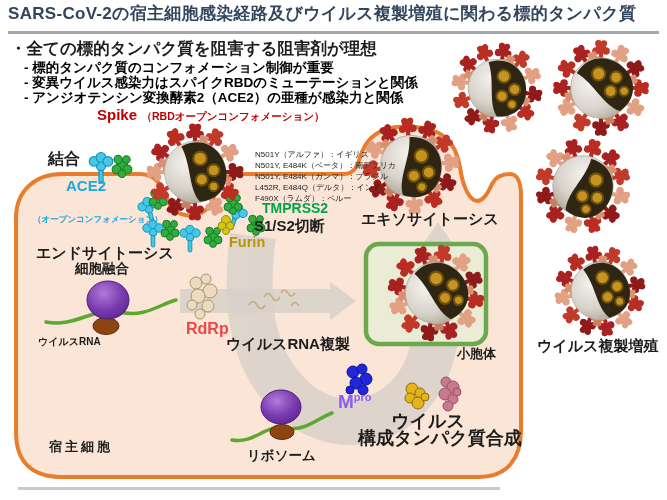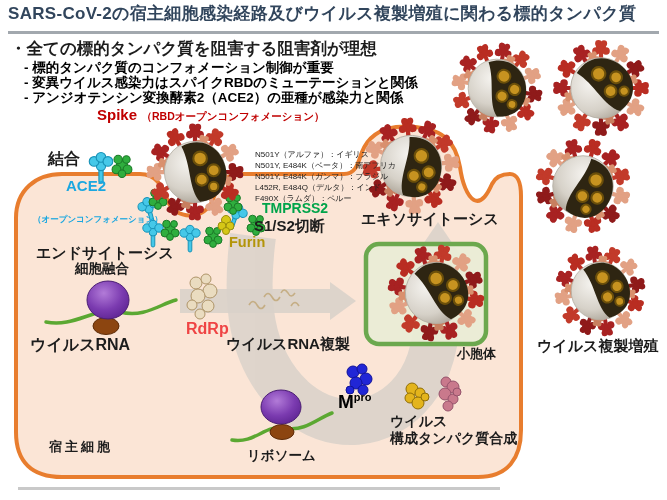--- a/index.html
+++ b/index.html
@@ -14,31 +14,31 @@
   .bullet-subs{left:24px;top:60px;font-size:13.5px;line-height:15px;font-weight:700;position:absolute;white-space:nowrap;}
   .spike-wrap{left:97px;top:106px;}
   .spike-name{color:#C00000;font-size:15px;}
   .spike-note{color:#C00000;font-size:10.5px;}
   .mutations{position:absolute;left:255px;top:128px;font-size:8px;line-height:11px;color:#222;font-weight:400;white-space:nowrap;margin-top:21px;}
   .binding{left:48px;top:150px;font-size:16px;font-family:Liberation Serif, serif;}
   .ace2{left:66px;top:178px;font-size:15px;color:#1BA7E0;}
   .ace2-note{left:33px;top:195px;font-size:8.5px;color:#1BA7E0;margin-top:20px;}
   .endo{left:36px;top:245px;font-size:15px;}
   .fusion{left:75px;top:262px;font-size:13.5px;}
-  .vrna{left:30px;top:336px;font-size:16px;}
+  .vrna{left:38px;top:336px;font-size:10px;}
   .tmprss2{left:262px;top:201px;font-size:14px;color:#00A44A;}
   .cleave{left:254px;top:218px;font-size:15px;}
   .furin{left:229px;top:235px;font-size:14.5px;color:#B3950A;}
   .rdrp{left:186px;top:320px;font-size:16px;color:#ef4444;}
   .rnarep{left:226px;top:336px;font-size:15px;}
   .exo{left:361px;top:211px;font-size:15px;}
   .er{left:457px;top:347px;font-size:13px;}
-  .mpro{left:338px;top:391px;font-size:19px;color:#000000;}
+  .mpro{left:338px;top:391px;font-size:19px;color:#8b5cf6;}
   .mpro sup{font-size:11px;}
-  .synth{left:390px;top:413px;width:140px;text-align:left;font-size:14px;line-height:17px;}
+  .synth{left:358px;top:413px;width:140px;text-align:center;font-size:18px;line-height:17px;}
   .ribo{left:247px;top:449px;font-size:13.5px;}
   .host{left:49px;top:440px;font-size:13px;letter-spacing:3px;}
   .repl{left:537px;top:338px;font-size:15px;}
 </style>
 </head>
 <body>
 
 <div class="stage">
 
   <svg class="layer" width="667" height="500" viewBox="0 0 667 500">

